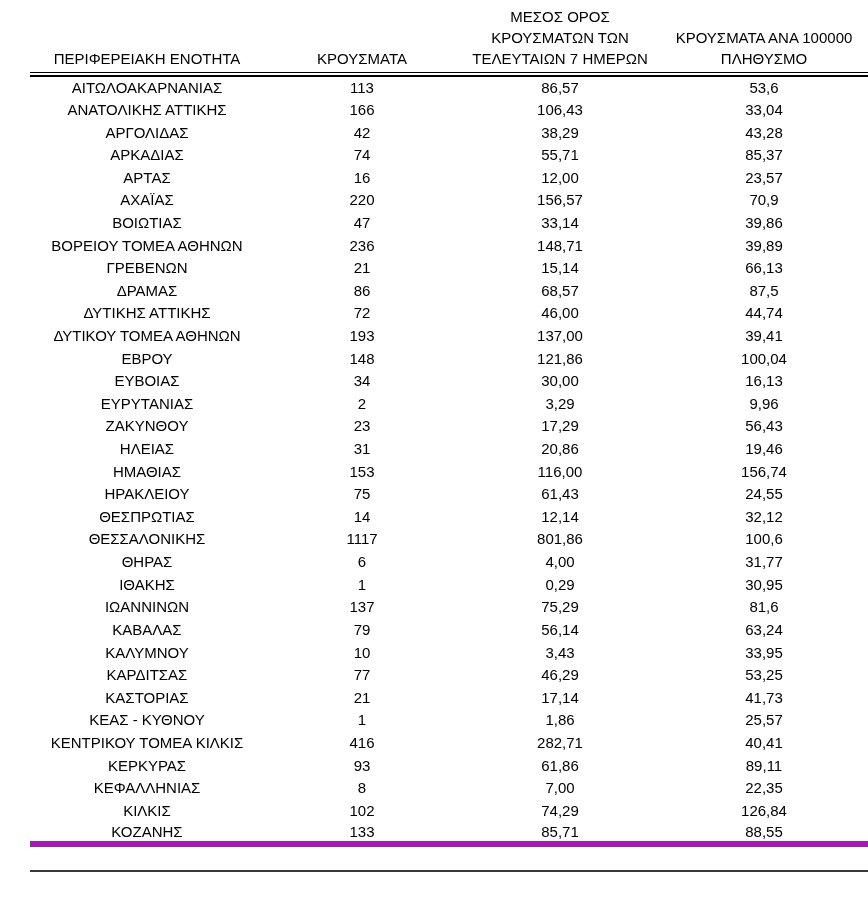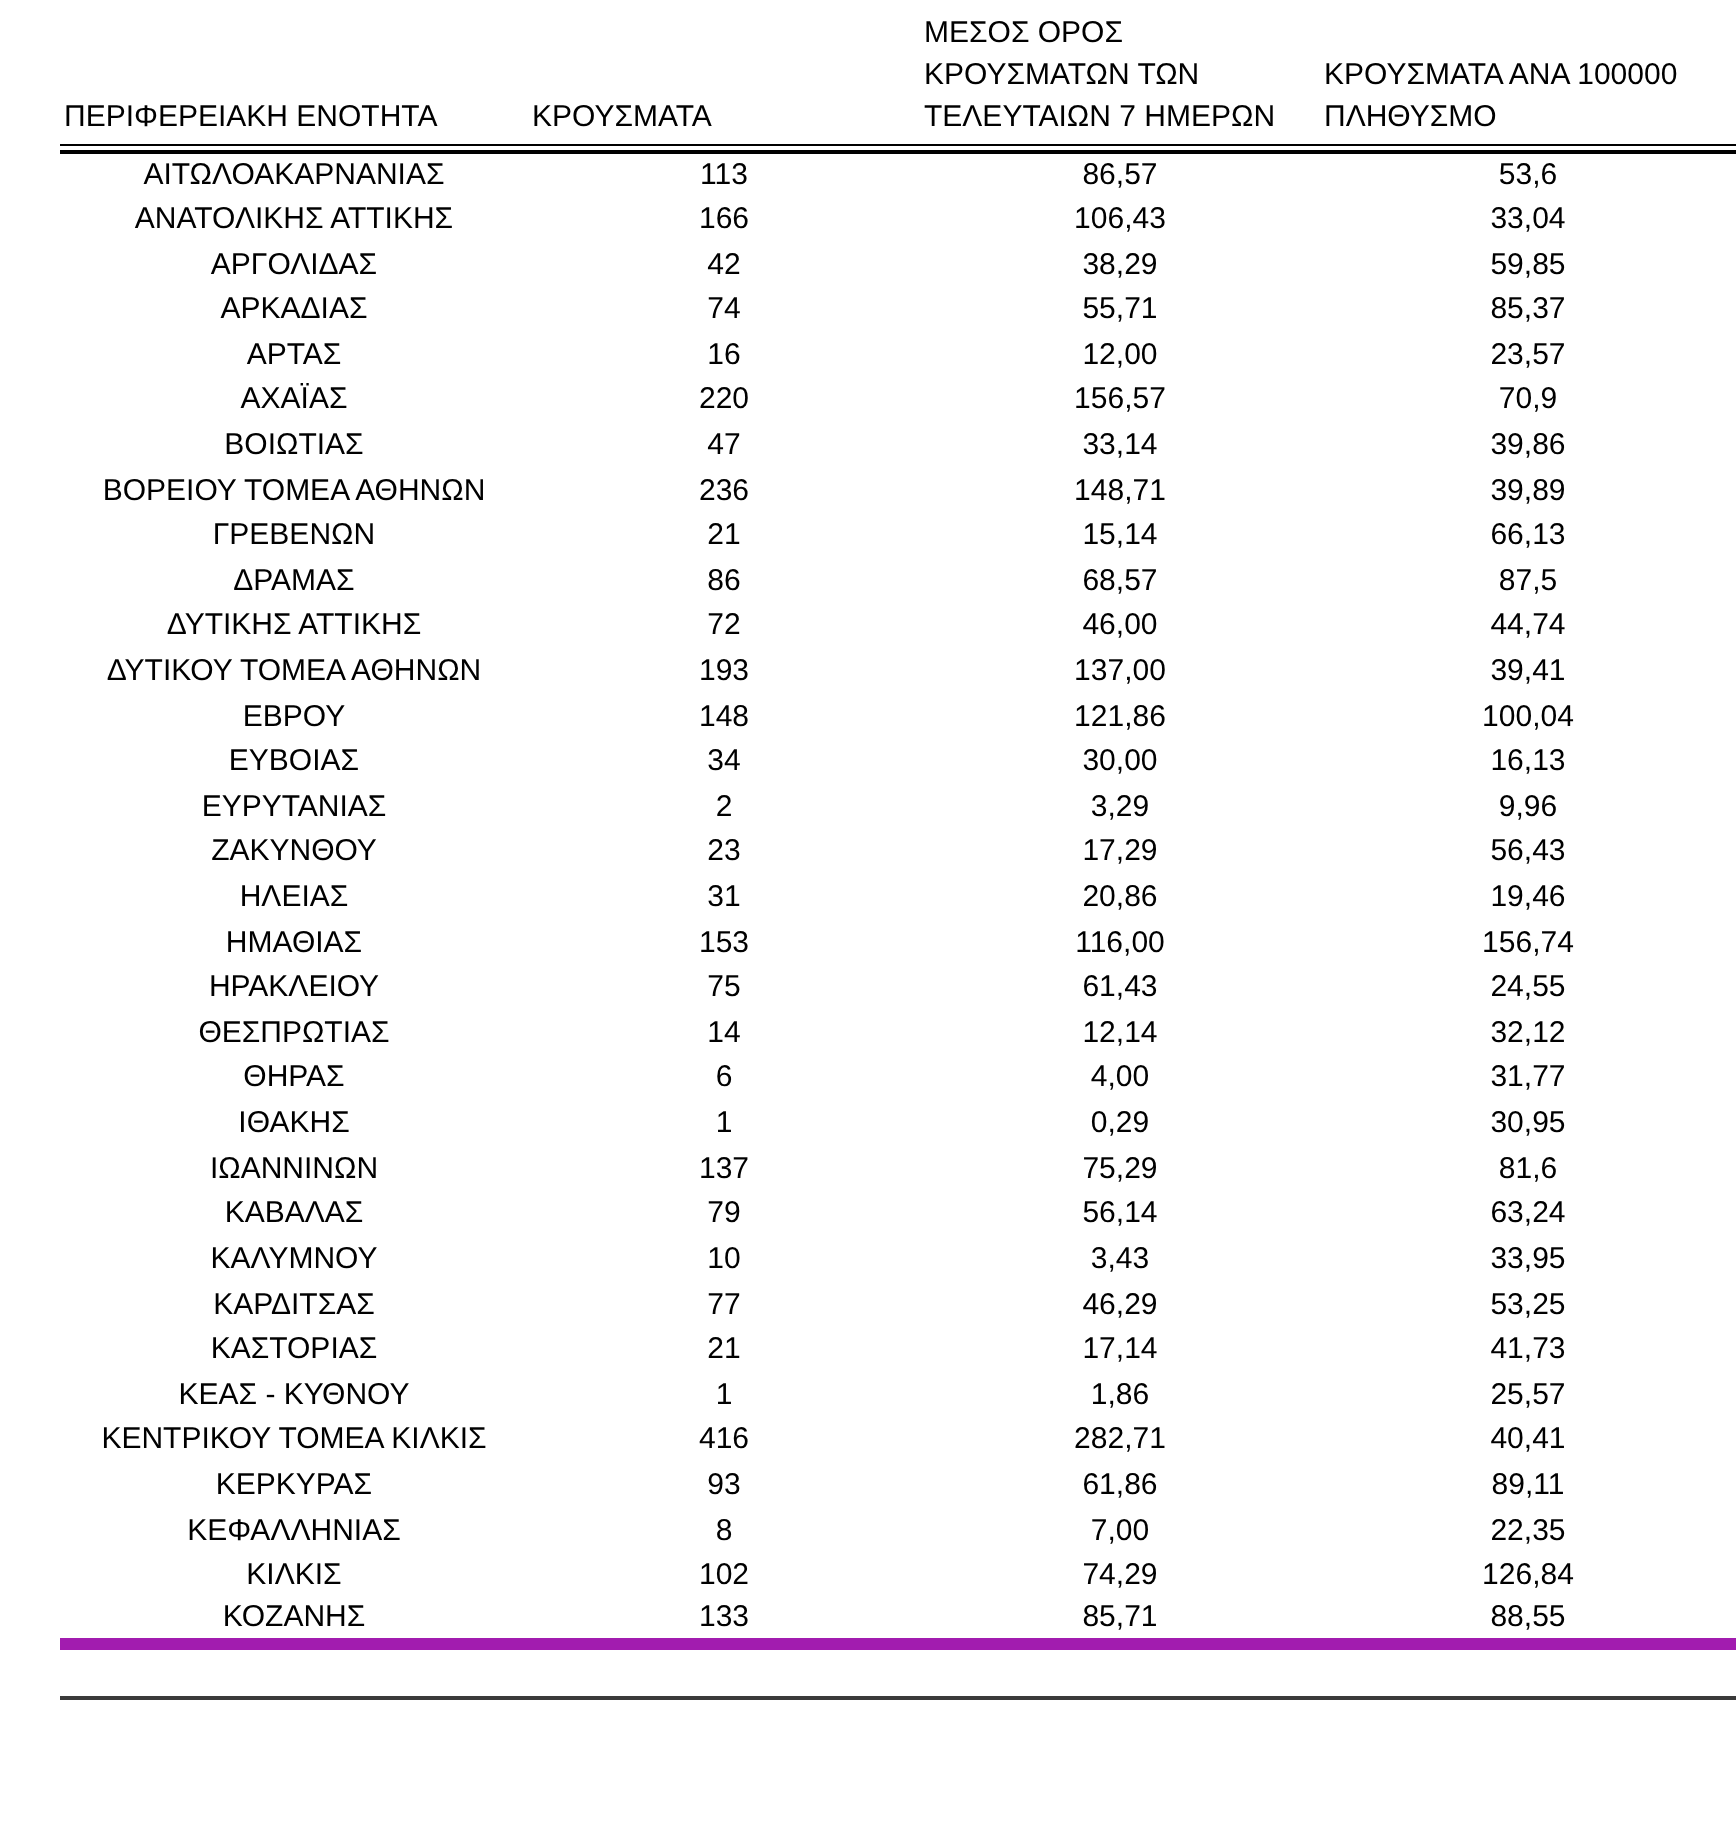--- a/index.html
+++ b/index.html
@@ -22,21 +22,21 @@
   }
   col.c1 { width: 234px; }
   col.c2 { width: 196px; }
   col.c3 { width: 200px; }
   col.c4 { width: 208px; }
 
   thead th {
     font-weight: normal;
     font-size: 15px;
     line-height: 21px;
-    text-align: left;
+    text-align: center;
     vertical-align: bottom;
     padding: 0 2px 3px 2px;
     border-bottom: 1px solid #000000;
     height: 66px;
     box-sizing: border-box;
   }
   thead tr.thick-rule-row th {
     height: 3px;
     padding: 0;
     border-bottom: 2px solid #000000;
@@ -110,21 +110,21 @@
           <td>ΑΝΑΤΟΛΙΚΗΣ ΑΤΤΙΚΗΣ</td>
           <td>166</td>
           <td>106,43</td>
           <td>33,04</td>
         </tr>
 
         <tr>
           <td>ΑΡΓΟΛΙΔΑΣ</td>
           <td>42</td>
           <td>38,29</td>
-          <td>59,85</td>
+          <td>43,28</td>
         </tr>
 
         <tr>
           <td>ΑΡΚΑΔΙΑΣ</td>
           <td>74</td>
           <td>55,71</td>
           <td>85,37</td>
         </tr>
 
         <tr>
@@ -233,20 +233,26 @@
         </tr>
 
 
         <tr>
           <td>ΘΕΣΠΡΩΤΙΑΣ</td>
           <td>14</td>
           <td>12,14</td>
           <td>32,12</td>
         </tr>
 
+        <tr>
+          <td>ΘΕΣΣΑΛΟΝΙΚΗΣ</td>
+          <td>1117</td>
+          <td>801,86</td>
+          <td>100,6</td>
+        </tr>
 
         <tr>
           <td>ΘΗΡΑΣ</td>
           <td>6</td>
           <td>4,00</td>
           <td>31,77</td>
         </tr>
 
         <tr>
           <td>ΙΘΑΚΗΣ</td>

